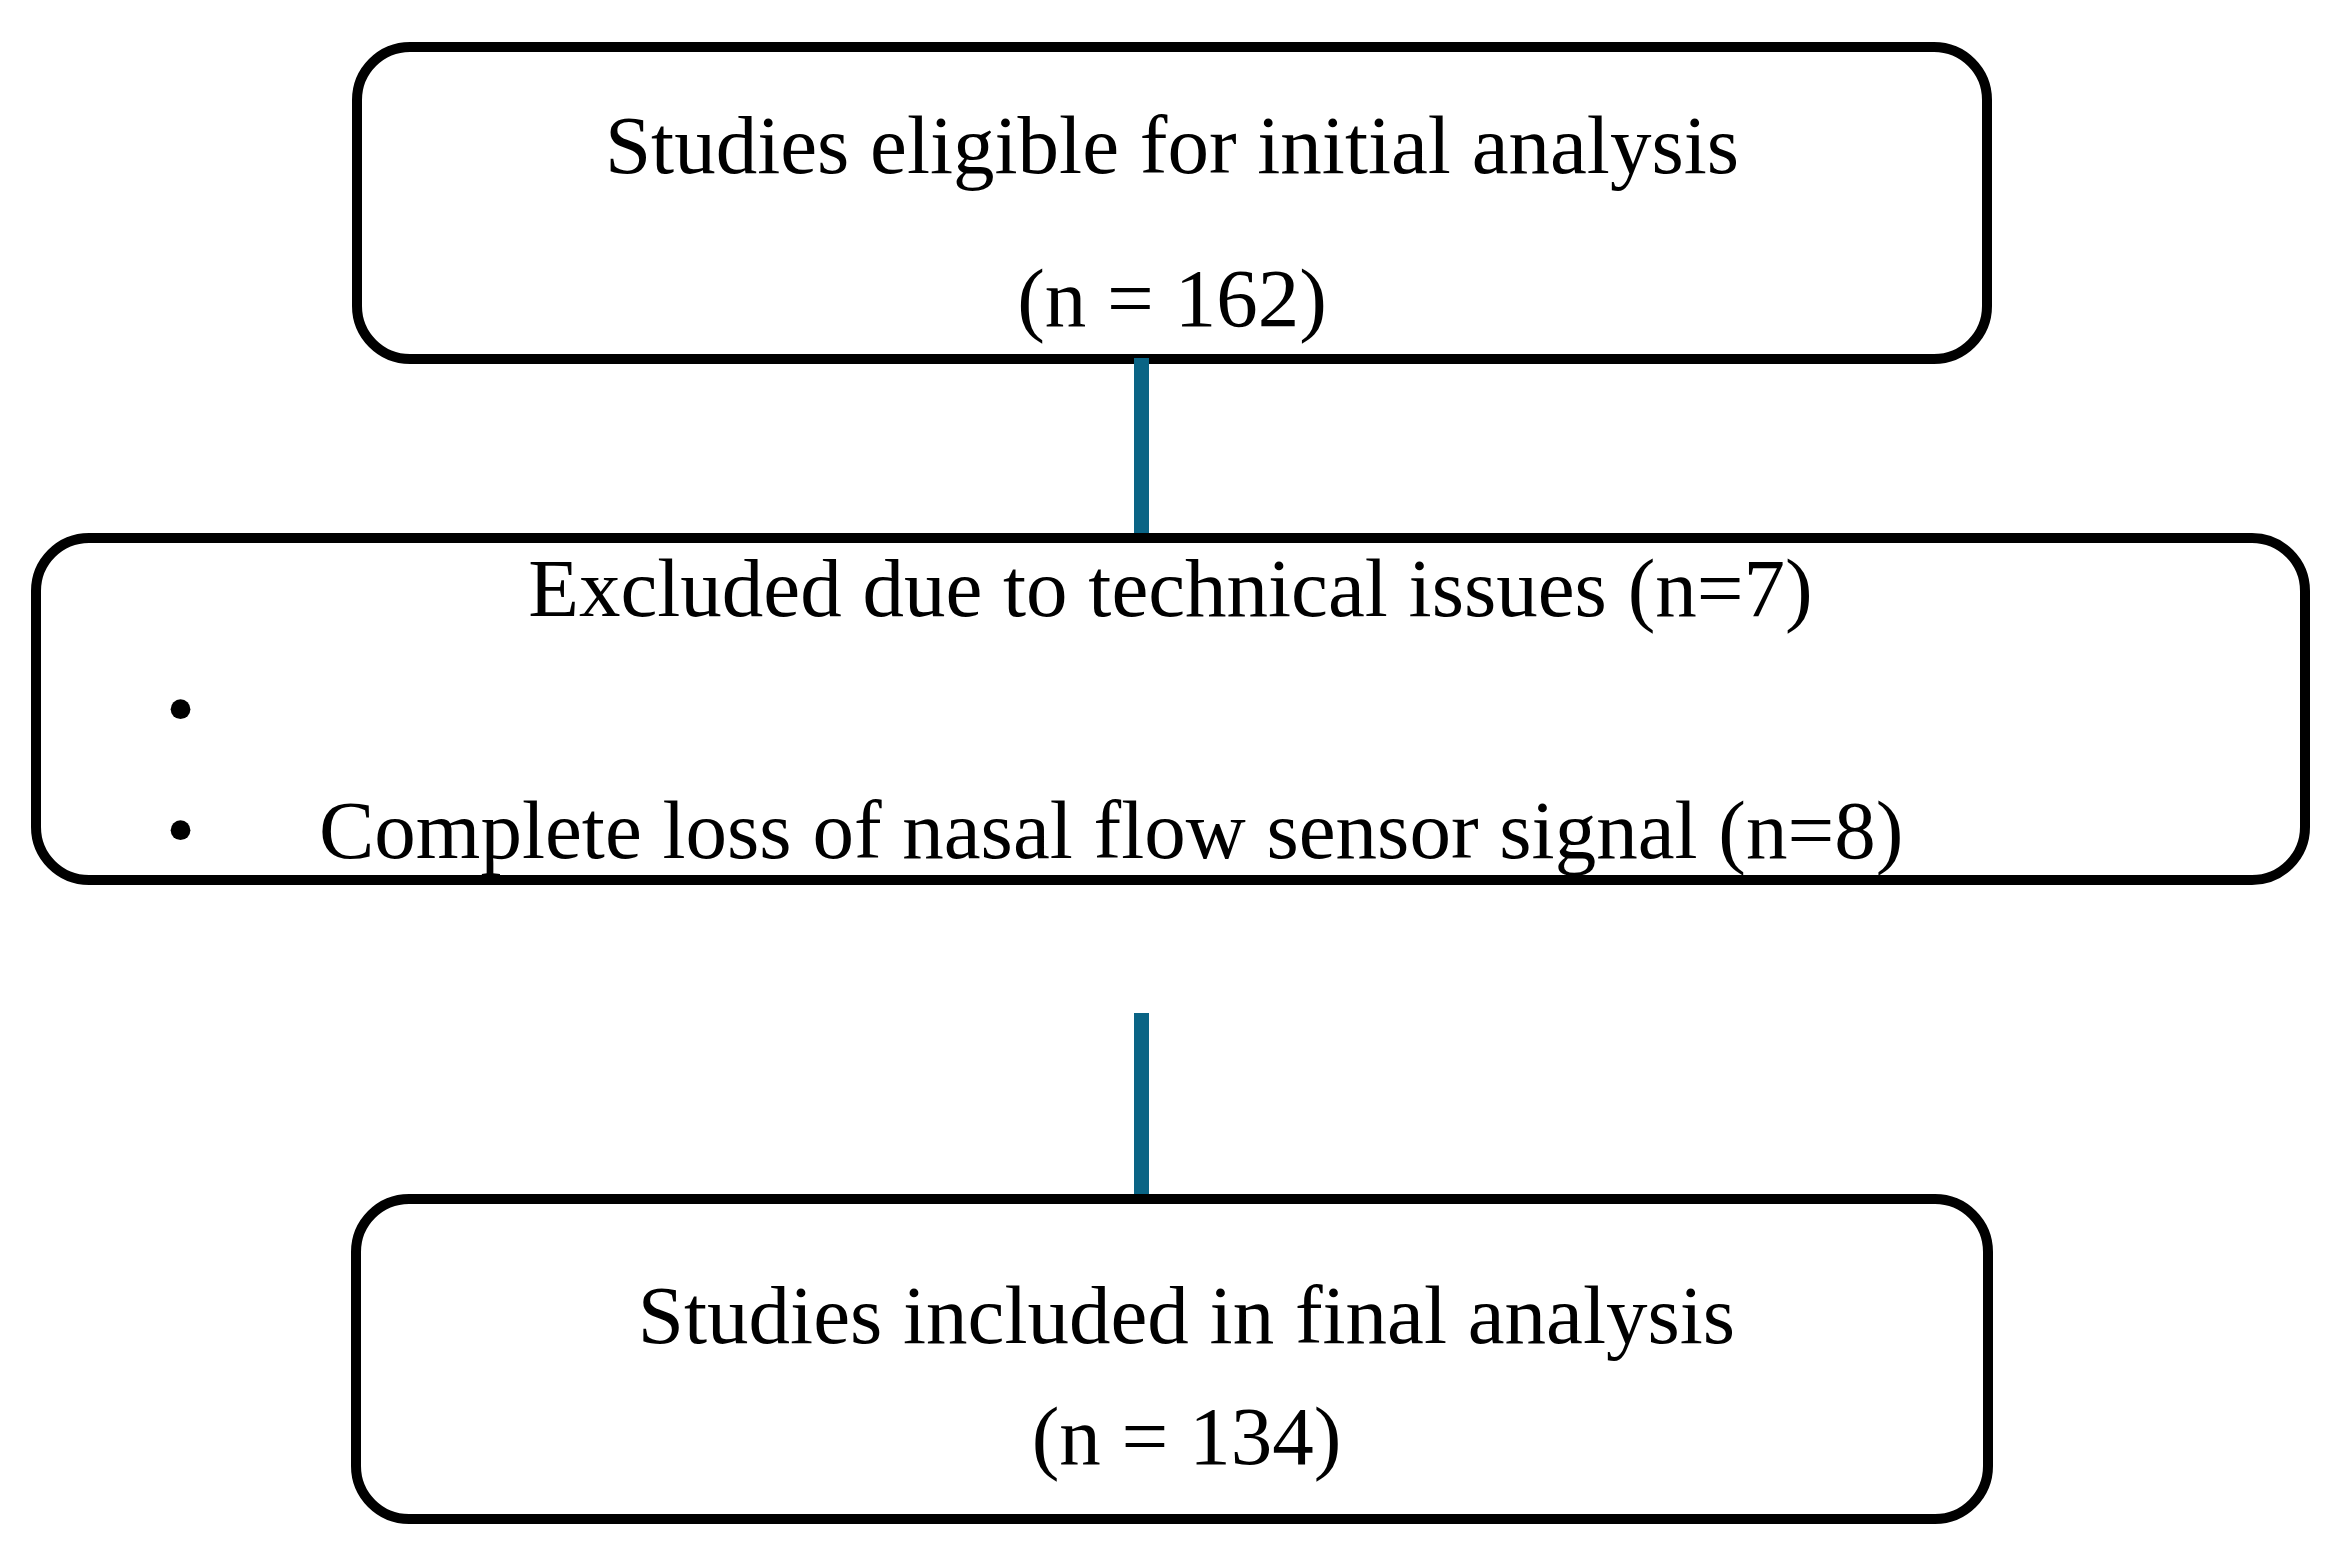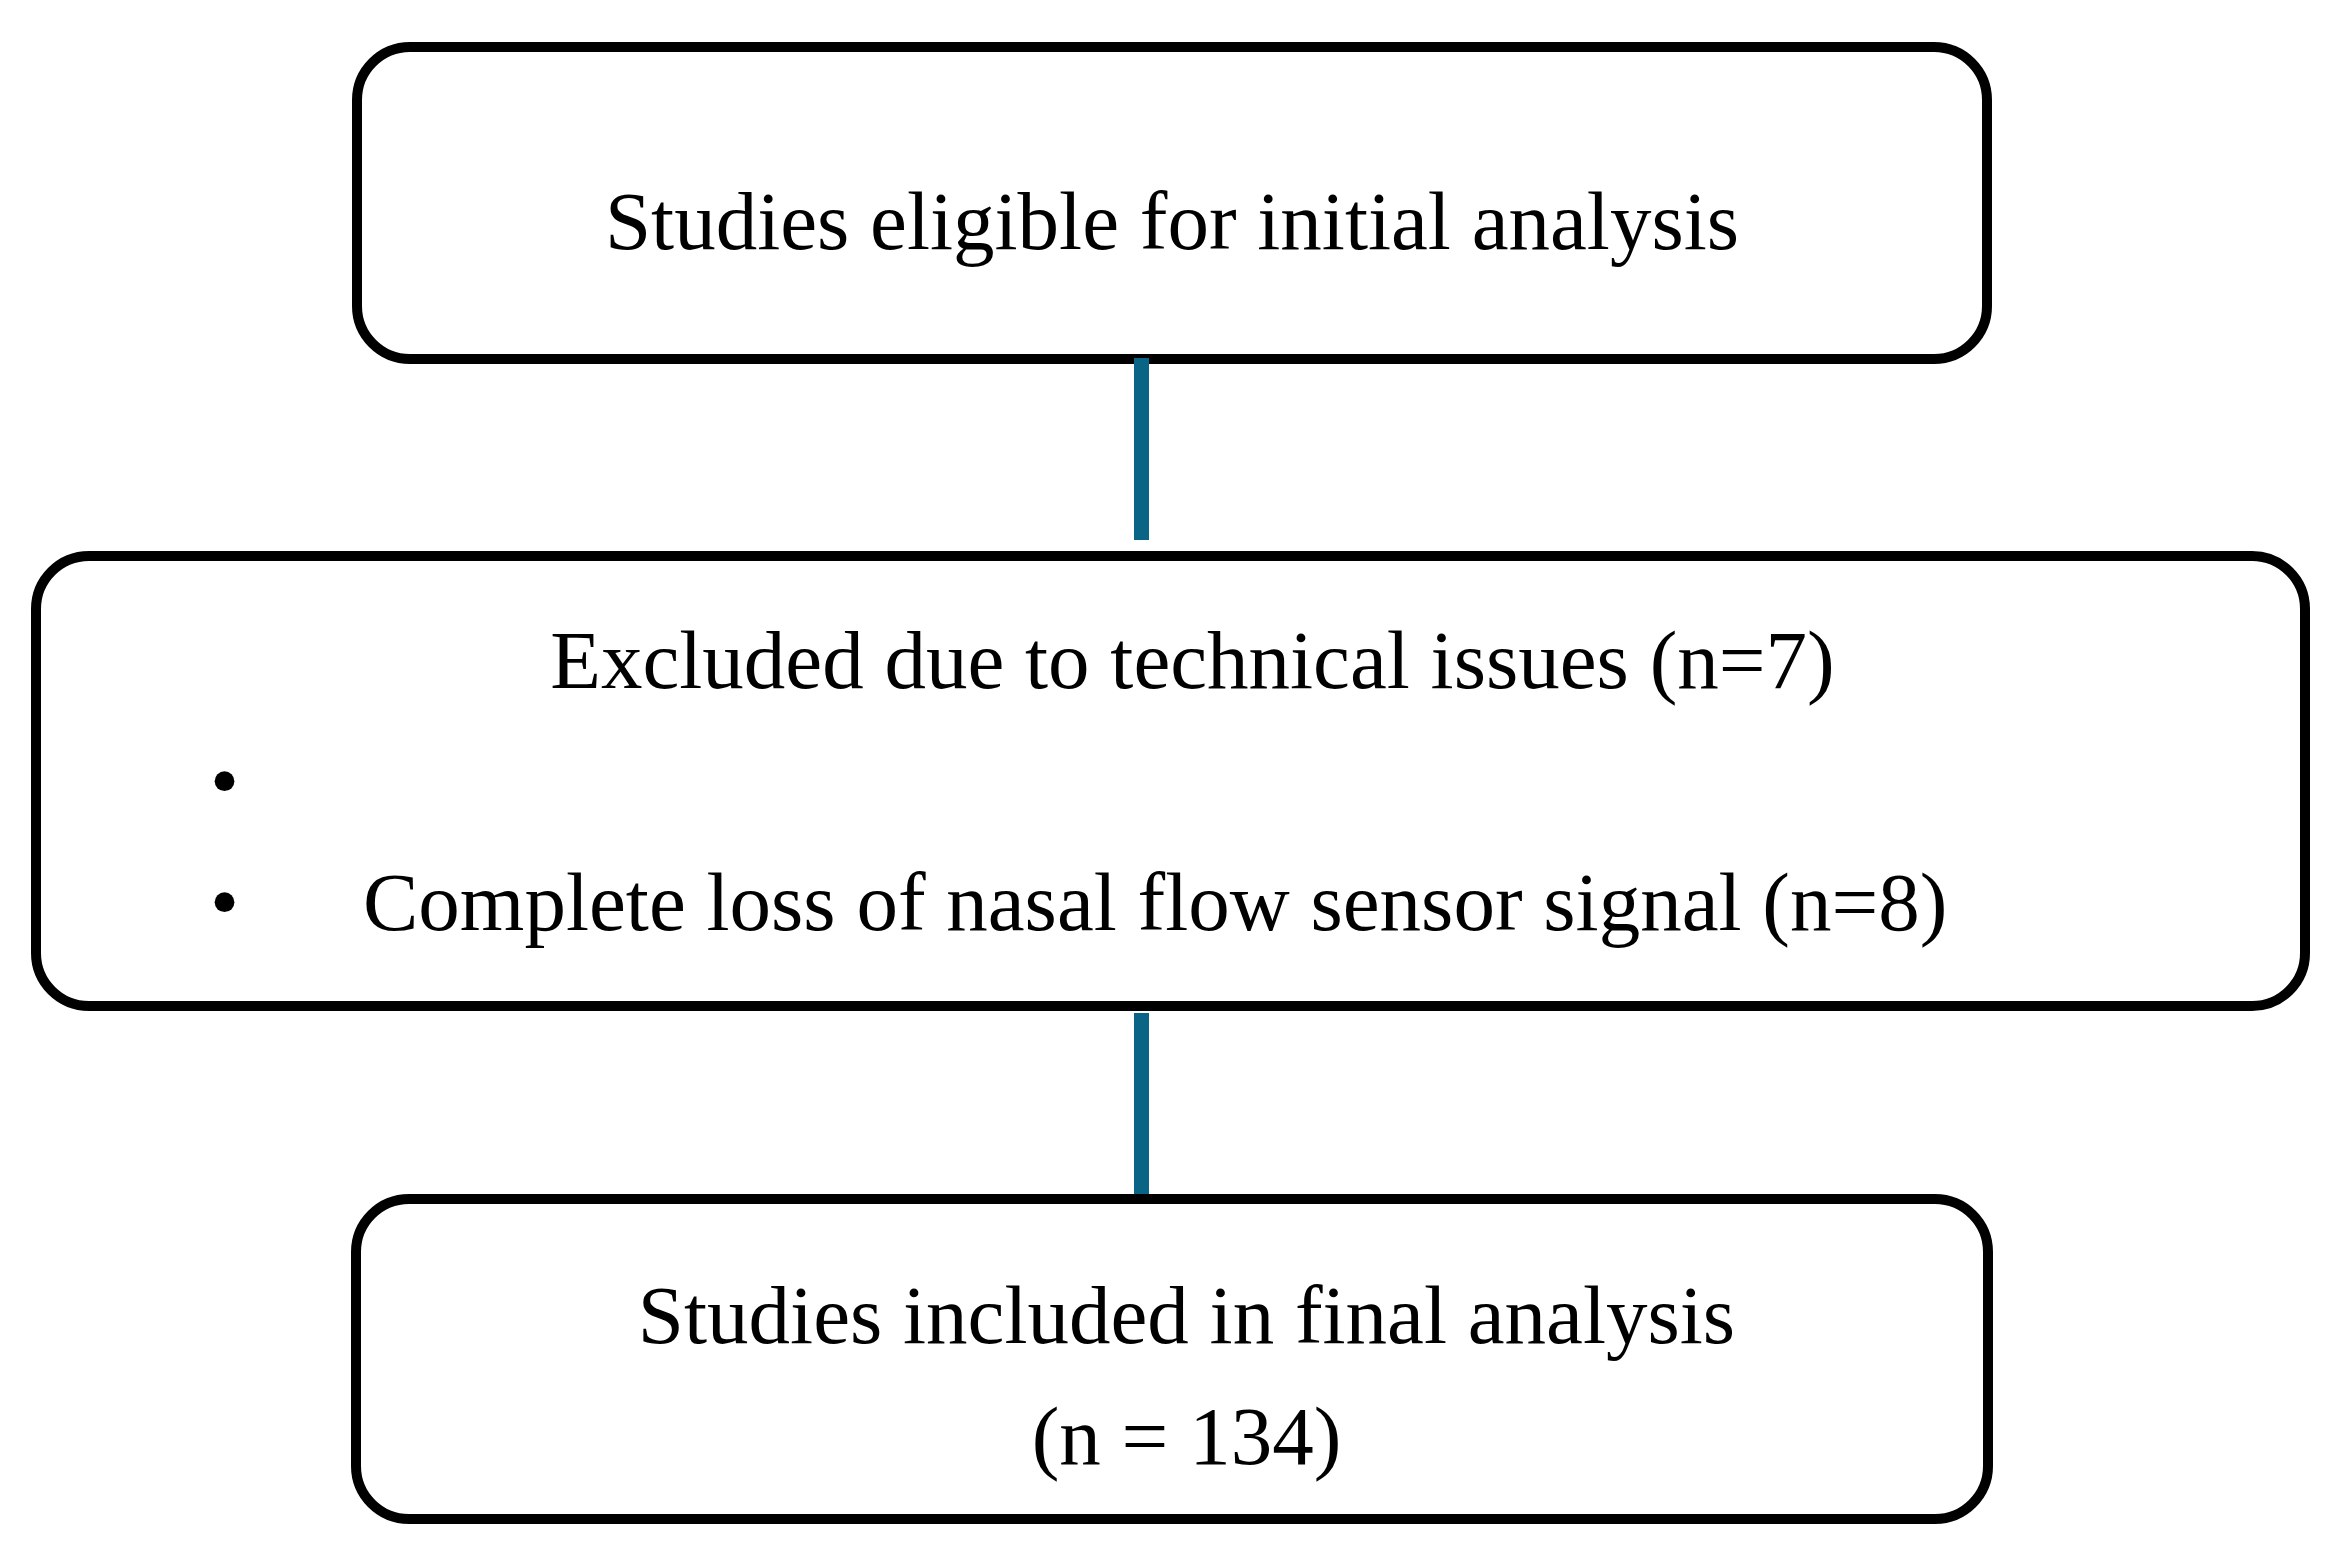--- a/index.html
+++ b/index.html
@@ -36,24 +36,23 @@
   }
   #box-initial {
     left: 352px;
     top: 42px;
     width: 1640px;
     height: 322px;
     padding-top: 37px;
   }
   #box-excluded {
     left: 31px;
-    top: 551px;
+    top: 533px;
     width: 2279px;
-    height: 460px;
-    padding-left: 44px;
+    height: 352px;
   }
   #box-final {
     left: 351px;
     top: 1194px;
     width: 1642px;
     height: 330px;
     padding-top: 33px;
   }
   .bullet-row {
     display: flex;
@@ -80,20 +79,21 @@
     height: 186px;
   }
 </style>
 </head>
 <body>
 
 <div id="canvas" style="background: rgb(255, 255, 255); color: rgb(0, 0, 0);">
 
   <div class="box centered" id="box-initial" style="border-color: rgb(0, 0, 0); gap: 32px;">
     <div class="line">Studies eligible for initial analysis</div>
+    <div class="line">(n = 162)</div>
   </div>
 
   <div class="connector" id="connector-top" style="background: rgb(10, 100, 133);"></div>
 
   <div class="box" id="box-excluded" style="border-color: rgb(0, 0, 0);">
     <div class="line centered">Excluded due to technical issues (n=7)</div>
     <div class="bullet-row">
       <span class="bullet-marker">•</span>
     </div>
     <div class="bullet-row">

